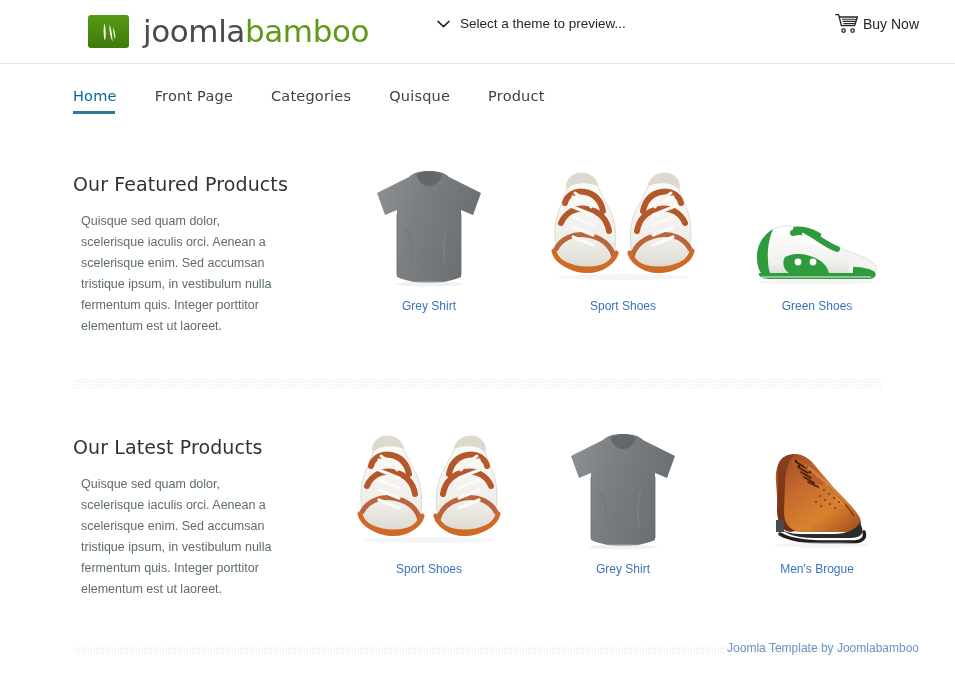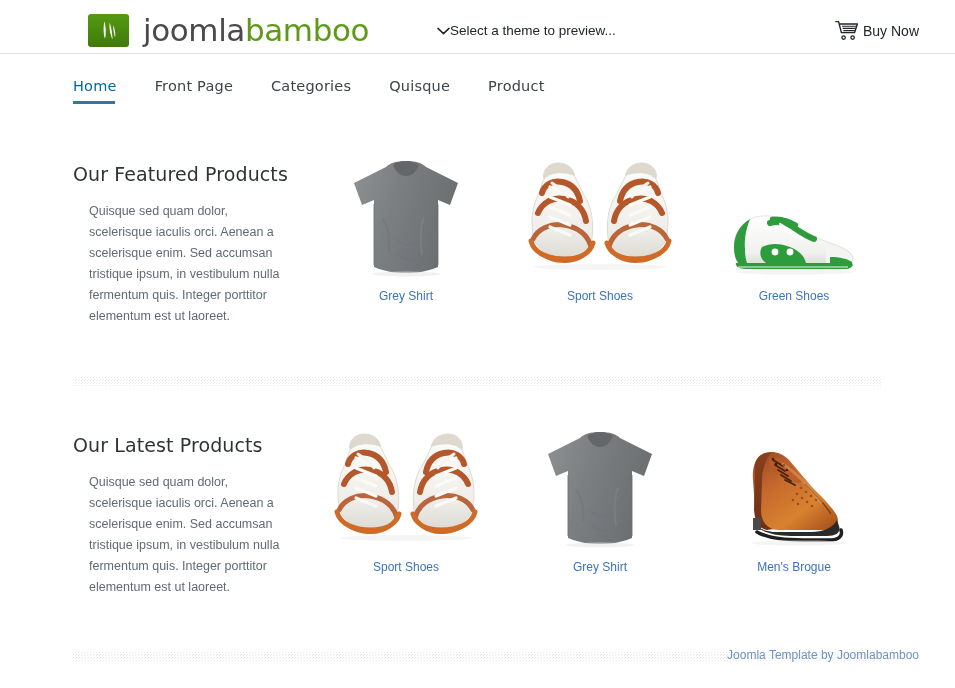--- a/index.html
+++ b/index.html
@@ -8,25 +8,24 @@
     width: 955px; height: 688px;
     background: #ffffff;
     font-family: "Liberation Sans", sans-serif;
     overflow: hidden;
   }
   .page { position: relative; width: 955px; height: 688px; background: #fff; }
 
   
   .header {
     position: relative;
-    height: 47px;
+    height: 64px;
     border-bottom: 1px solid #e2e2e2;
     display: flex;
     align-items: center;
-    margin-top: 7px;
   }
   .logo-block {
     display: flex;
     align-items: center;
     margin-left: 88px;
   }
   .logo-mark {
     width: 41px; height: 33px;
     background: #4b8a10;
     background-image: linear-gradient(180deg,#559a12 0%,#3f7a0b 100%);
@@ -45,20 +44,21 @@
   }
   .logo-text .t1 { color: #4a4a4a; }
   .logo-text .t2 { color: #5e9a18; }
 
   .theme-select {
     position: absolute;
     left: 437px;
     top: 16px;
     display: flex;
     align-items: center;
+    gap: 10px;
     cursor: pointer;
   }
   .chev {
     width: 13px; height: 8px;
     display: block;
   }
   .theme-label {
     font-size: 13.5px;
     color: #22262b;
     font-family: "Liberation Sans", sans-serif;
@@ -114,35 +114,36 @@
   }
 
   
   .content { position: relative; padding: 0 36px; }
 
   .section {
     position: relative;
     display: flex;
     padding-left: 37px;
     padding-right: 0px;
+    gap: 23px;
   }
   .sec-left { width: 232px; flex: none; padding-top: 14px; }
   .sec-title {
     font-family: "DejaVu Sans", sans-serif;
     font-size: 19px;
     color: #2f3336;
     letter-spacing: 0.1px;
     margin: 0 0 16px 0;
     font-weight: 400;
   }
   .sec-body {
     font-size: 12.5px;
     line-height: 21px;
     color: #5f6b72;
-    margin: 16px;
+    margin: 8px;
     width: 200px;
   }
 
   .products { display: flex; flex: 1; padding-left: 4px; text-decoration: underline; }
   .product {
     width: 194px;
     flex: none;
     text-align: center;
     position: relative;
   }

